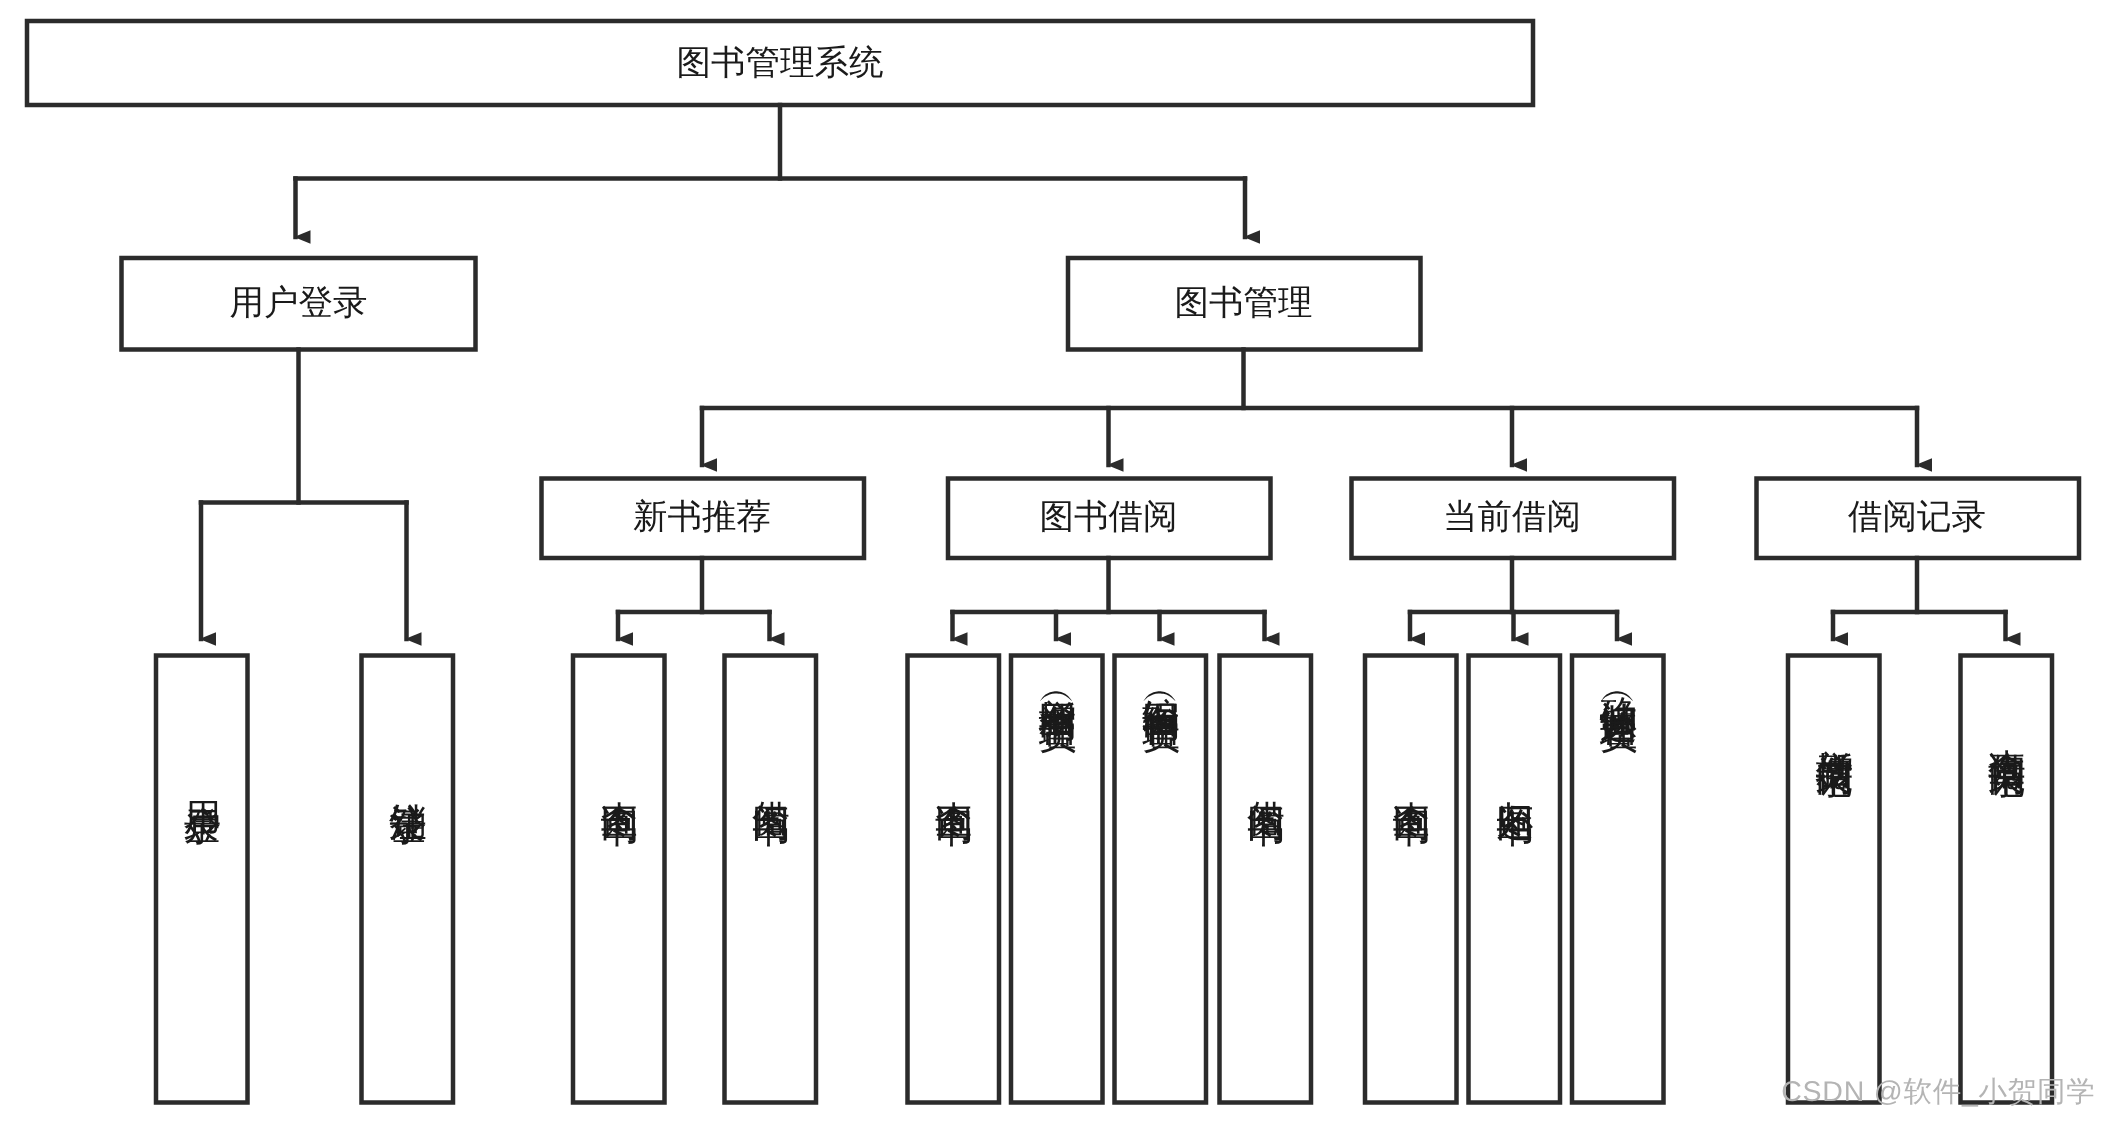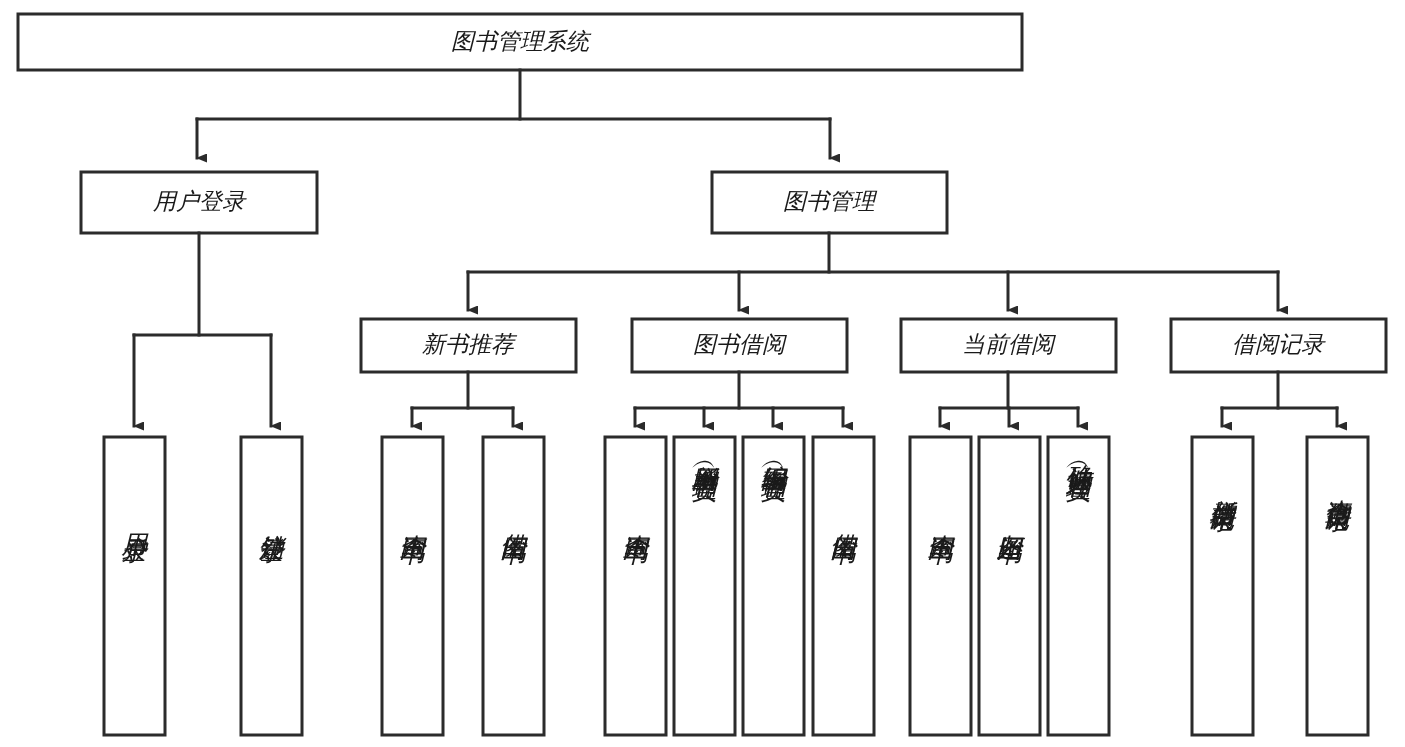--- a/index.html
+++ b/index.html
@@ -11,21 +11,20 @@
     width: 1405px;
     height: 747px;
     font-family: "Liberation Sans", "DejaVu Sans", sans-serif;
     overflow: hidden;
   }
   #diagram-root {
     position: relative;
     width: 1405px;
     height: 747px;
     background: #ffffff;
-    font-style: italic;
   }
   svg.canvas {
     position: absolute;
     left: 0;
     top: 0;
     width: 1405px;
     height: 747px;
   }
   .node-box {
     fill: #ffffff;
@@ -201,14 +200,15 @@
     <span class="leaf-label">确认归还（管理员）</span>
   </div>
 
   <div class="leaf-label-wrap" style="left:1192px; top:437px; width:61px; height:298px; padding-top:42px;">
     <span class="leaf-label">新增借阅记录</span>
   </div>
   <div class="leaf-label-wrap" style="left:1307px; top:437px; width:61px; height:298px; padding-top:42px;">
     <span class="leaf-label">查询借阅记录</span>
   </div>
 
+  <div class="watermark">CSDN @软件_小贺同学</div>
 
 </div>
 
 </body></html>

